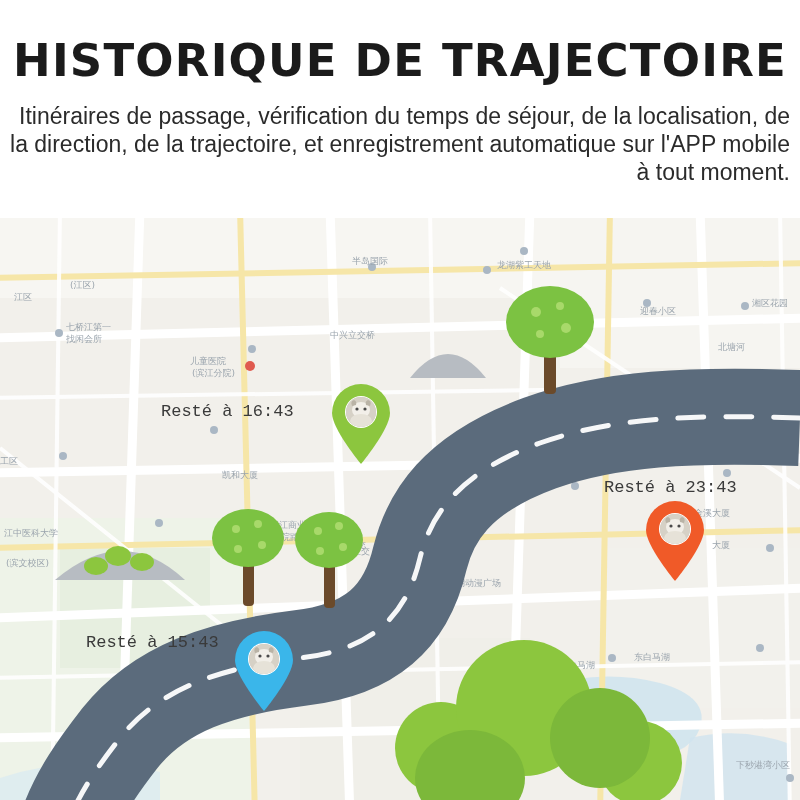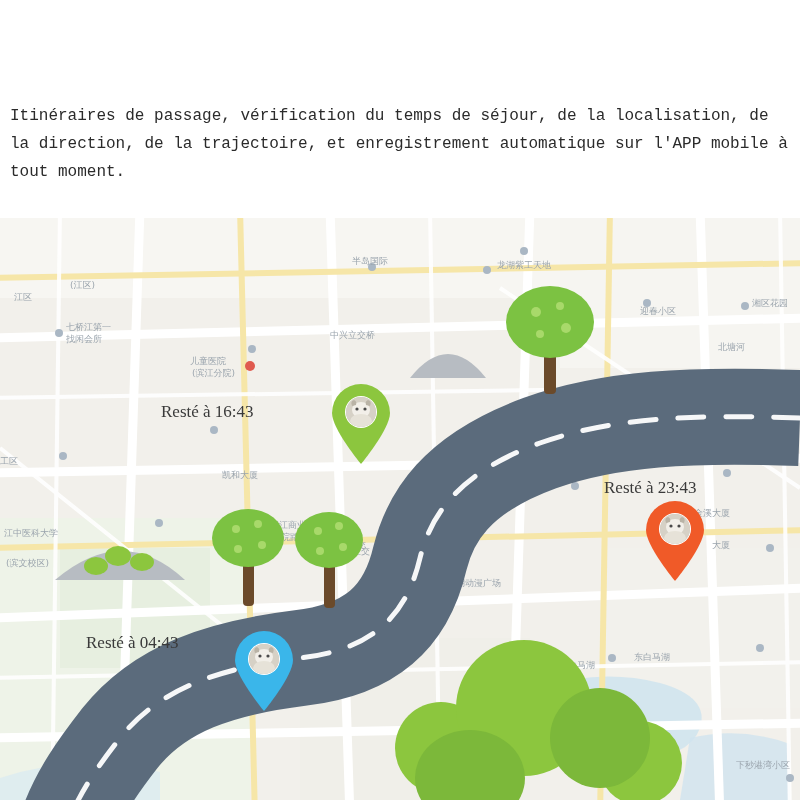--- a/index.html
+++ b/index.html
@@ -37,25 +37,25 @@
     font-weight: bold;
     letter-spacing: 1.2px;
     color: #1b1b1b;
     font-family: "DejaVu Sans", sans-serif;
   }
   #subtitle {
     position: absolute;
     top: 102px;
     left: 10px;
     width: 780px;
-    text-align: left;
-    font-size: 16px;
+    text-align: right;
+    font-size: 23px;
     line-height: 28px;
     color: #2b2b2b;
-    font-family: Liberation Mono, monospace;
+    font-family: Liberation Sans, sans-serif;
   }
 
   
   #map {
     position: absolute;
     top: 218px;
     left: 0;
     width: 800px;
     height: 582px;
     overflow: hidden;
@@ -65,41 +65,42 @@
 
   
   #road-layer { position: absolute; inset: 0; }
 
   
   .stay-label {
     position: absolute;
     font-size: 17px;
     color: #3a3a3a;
     white-space: nowrap;
-    font-family: Liberation Serif, serif;
+    font-family: Liberation Mono, monospace;
   }
   #label-1 { left: 161px; top: 184px; }
   #label-2 { left: 604px; top: 260px; }
   #label-3 { left: 86px; top: 415px; }
 
   
   .pin { position: absolute; }
   .pin .pin-photo {
     position: absolute;
     border-radius: 50%;
     background: #cfc9bd;
     overflow: hidden;
   }
 </style>
 </head>
 <body>
 
 <div id="page">
 
   <div id="header">
+    <div id="title">HISTORIQUE DE TRAJECTOIRE</div>
     <div id="subtitle">Itinéraires de passage, vérification du temps de séjour, de la localisation, de la direction, de la trajectoire, et enregistrement automatique sur l'APP mobile à tout moment.</div>
   </div>
 
   <div id="map">
 
     <svg id="map-bg" viewBox="0 0 800 582" width="800" height="582">
       <defs>
         <clipPath id="mapclip">
             <rect x="0" y="0" width="800" height="582"></rect>
           </clipPath>
@@ -313,16 +314,16 @@
           <rect width="30" height="30" fill="#d6d1c6"></rect>
           <ellipse cx="15" cy="13" rx="9" ry="8" fill="#f2efe9"></ellipse>
           <ellipse cx="15" cy="24" rx="11" ry="7" fill="#e6e2d8"></ellipse>
           <circle cx="11" cy="12" r="1.6" fill="#4a4a4a"></circle>
           <circle cx="19" cy="12" r="1.6" fill="#4a4a4a"></circle>
           <path d="M6 9 q-2 -5 2 -6 q3 1 2 5 z" fill="#b9b3a6"></path>
           <path d="M24 9 q2 -5 -2 -6 q-3 1 -2 5 z" fill="#b9b3a6"></path>
         </svg>
       </div>
     </div>
-    <div class="stay-label" id="label-3">Resté à 04:43</div>
+    <div class="stay-label" id="label-3">Resté à 15:43</div>
 
   </div>
 </div>
 
 </body></html>

